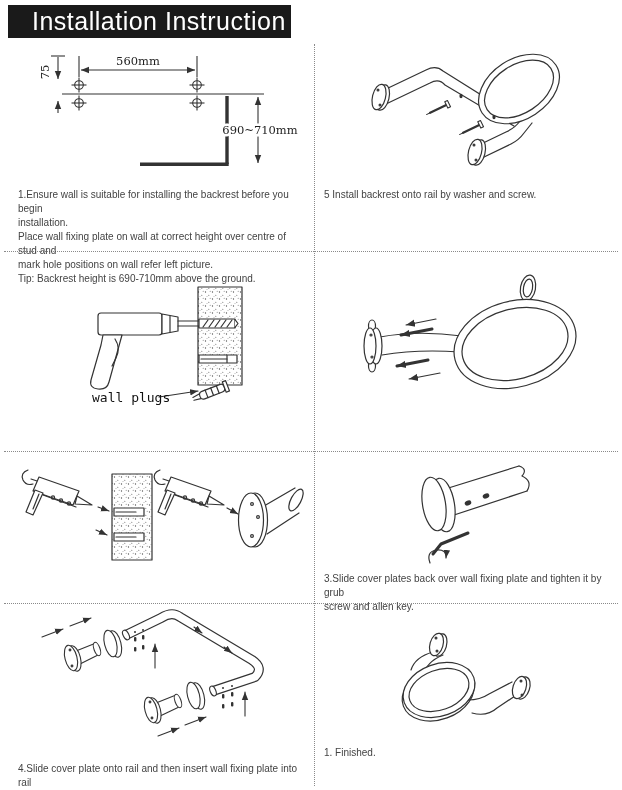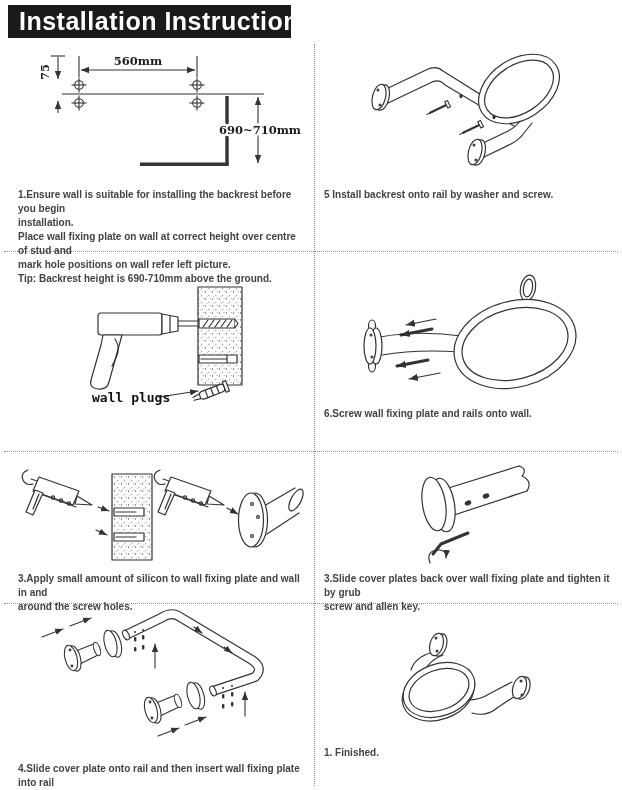--- a/index.html
+++ b/index.html
@@ -5,28 +5,28 @@
   html,body{margin:0;padding:0;}
   body{
     width:622px;height:790px;position:relative;background:#fff;
     font-family:"Liberation Sans",sans-serif;overflow:hidden;
   }
   .title-bar{
     position:absolute;left:8px;top:5px;width:283px;height:33px;
     background:var(--title-bg,#1a1a1a);display:flex;align-items:center;
   }
   .title-bar h1{
-    margin:0;padding-left:11px;font-size:25px;font-weight:700;
+    margin:0;padding-left:24px;font-size:25px;font-weight:400;
     color:var(--title-text,#fff);letter-spacing:.5px;white-space:nowrap;
   }
   .v-divider{position:absolute;left:314px;top:44px;height:742px;width:0;
     border-left:1px dotted var(--divider,#8a8a8a);}
   .h-divider{position:absolute;left:4px;width:614px;height:0;
     border-top:1px dotted var(--divider,#8a8a8a);}
-  .cell{position:absolute;font-weight:bold;}
+  .cell{position:absolute;}
   .cell svg{display:block;}
   .caption{
     position:absolute;right:4px;margin:0;
     font-size:10px;line-height:14px;color:var(--caption-text,#434343);
     white-space:pre-line;
   }
 </style>
 </head>
 <body>
 
@@ -211,21 +211,20 @@
           <circle cx="50" cy="101" r="1"></circle>
       </g>
       <g>
         <line x1="114" y1="63" x2="84" y2="69" marker-end="url(#ar6)"></line>
         <line x1="110" y1="73" x2="79" y2="79" stroke-width="3" marker-end="url(#ar6)"></line>
         <line x1="106" y1="104" x2="75" y2="110" stroke-width="3" marker-end="url(#ar6)"></line>
         <line x1="118" y1="117" x2="87" y2="123" marker-end="url(#ar6)"></line>
       </g>
     </g>
   </svg>
-  <p class="caption" style="top:155px;left:2px">6.Screw wall fixing plate and rails onto wall.</p>
 </section>
 
 <section class="cell" style="left:8px;top:452px;width:300px;height:151px">
   <svg width="300" height="115" viewBox="0 0 300 115" style="margin-top:2px">
     <defs>
       <marker id="ar3" markerUnits="userSpaceOnUse" markerWidth="9" markerHeight="8" refX="8" refY="4" orient="auto-start-reverse">
         <path d="M0,0.8 L8,4 L0,7.2 Z" fill="#333"></path>
       </marker>
       <pattern id="stipB" width="7" height="7" patternUnits="userSpaceOnUse">
         <circle cx="1.5" cy="2" r="0.65" fill="#555"></circle>
@@ -262,22 +261,20 @@
         <line x1="259" y1="80" x2="291" y2="59"></line>
         <ellipse cx="288" cy="46" rx="5" ry="12" transform="rotate(28 288 46)" fill="#fff"></ellipse>
         <ellipse cx="247" cy="66" rx="12.5" ry="27" fill="#fff"></ellipse>
         <ellipse cx="243" cy="66" rx="12.5" ry="27" fill="#fff"></ellipse>
         <circle cx="244" cy="50" r="1.4"></circle>
           <circle cx="244" cy="82" r="1.4"></circle>
           <circle cx="250" cy="63" r="1.4"></circle>
       </g>
     </g>
   </svg>
-  <p class="caption" style="top:120px;left:10px">3.Apply small amount of silicon to wall fixing plate and wall in and
-around the screw holes.</p>
 </section>
 
 <section class="cell" style="left:322px;top:452px;width:294px;height:151px">
   <svg width="292" height="115" viewBox="0 0 292 115" style="margin-top:2px">
     <defs>
       <marker id="ar7" markerUnits="userSpaceOnUse" markerWidth="9" markerHeight="8" refX="8" refY="4" orient="auto-start-reverse">
         <path d="M0,0.8 L8,4 L0,7.2 Z" fill="#333"></path>
       </marker>
     </defs>
     <g stroke="#333" stroke-width="1.2" fill="none" stroke-linecap="round" stroke-linejoin="round">

